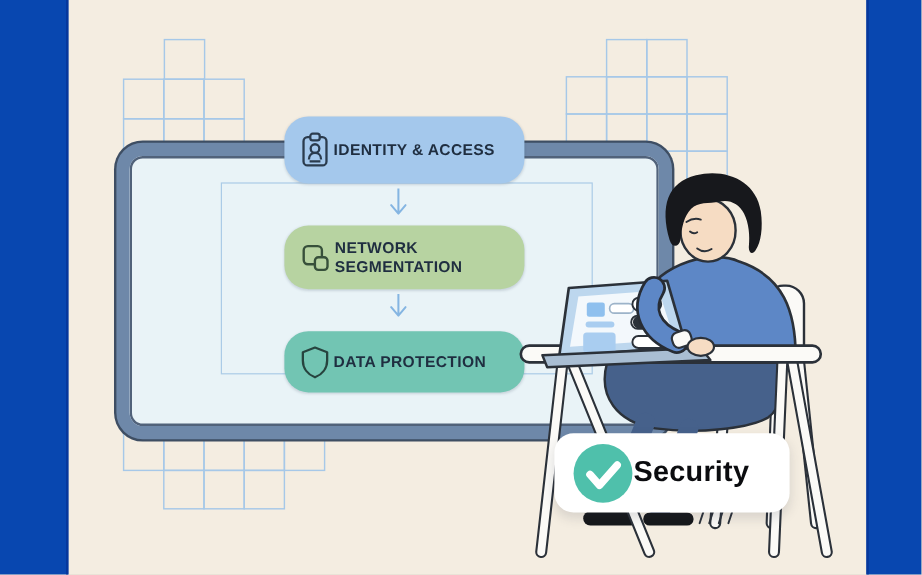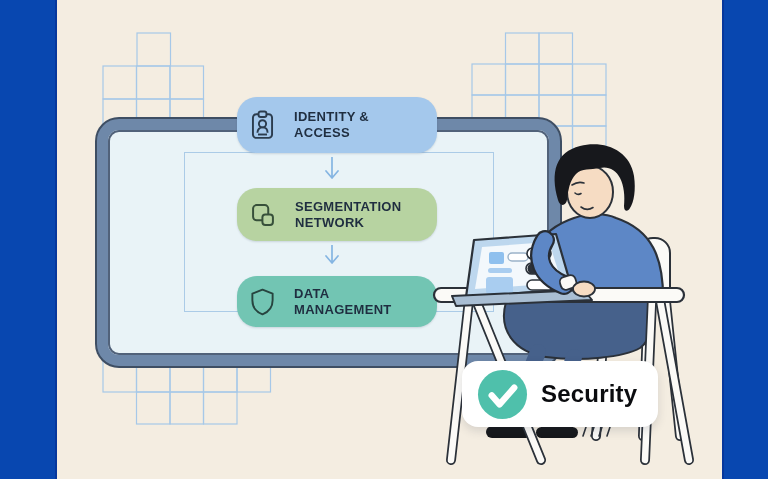--- a/index.html
+++ b/index.html
@@ -12,34 +12,34 @@
   
   .grid-svg{position:absolute;left:0;top:0;z-index:1;}
   
   .board{position:absolute;left:97px;top:119px;width:463px;height:247px;box-sizing:border-box;
          background:#e9f3f7;border:11px solid #6e88a9;border-radius:22px;
          box-shadow:0 0 0 2px #3e4e63, inset 0 0 0 2px #51627a;z-index:2;}
   .inner-rect{position:absolute;left:184px;top:152px;width:308px;height:158px;
          border:1.5px solid #abcbe7;z-index:3;}
   
   .flow-box{position:absolute;left:237px;width:200px;border-radius:20px;z-index:4;
-         display:flex;align-items:center;gap:18px;padding:0 12px;box-sizing:border-box;
+         display:flex;align-items:center;gap:2px;padding:0 12px;box-sizing:border-box;
          box-shadow:0 1px 2px rgba(60,80,100,.18);}
   .flow-box .labels{font-size:13px;font-weight:700;line-height:1.22;color:#1f2e40;
          letter-spacing:.3px;}
   .flow-box svg{flex:0 0 auto;}
   .box-1{top:97px;height:56px;}
   .box-2{top:188px;height:53px;}
   .box-3{top:276px;height:51px;}
   .arrow{position:absolute;z-index:4;}
   
   .scene{position:absolute;left:415px;top:135px;z-index:5;}
   
   .badge{position:absolute;left:462px;top:361px;width:196px;height:66px;background:#ffffff;
-         border-radius:16px;z-index:6;display:flex;align-items:center;gap:13px;
+         border-radius:16px;z-index:6;display:flex;align-items:center;
          padding-left:15px;box-sizing:border-box;
          box-shadow:0 4px 10px rgba(50,55,75,.15);}
   .badge-text{font-size:24px;font-weight:700;color:#0b0c0f;line-height:1.07;
          letter-spacing:.2px;}
 </style>
 </head>
 <body>
 
 <div class="stage">
 
@@ -107,35 +107,35 @@
   </svg>
 
   <div class="flow-box box-2" style="background: rgb(183, 211, 161);">
     <svg width="28" height="28" viewBox="0 0 24 24">
       <g fill="none" stroke="#37503a" stroke-width="1.7" stroke-linejoin="round">
         <rect x="3.5" y="3.5" width="13" height="13" rx="3"></rect>
         <rect x="11.5" y="11.5" width="9" height="9" rx="2.5" fill="#b7d3a1"></rect>
       </g>
     </svg>
     <div class="labels">
+      <div>NETWORK</div>
       <div>SEGMENTATION</div>
-      <div>NETWORK</div>
     </div>
   </div>
 
   <svg class="arrow" style="left:325px;top:245px;" width="14" height="26">
     <path d="M7,0 V17 M1,11 L7,18 L13,11" fill="none" stroke="#85b5e2" stroke-width="1.7" stroke-linecap="round" stroke-linejoin="round"></path>
   </svg>
 
   <div class="flow-box box-3" style="background: rgb(114, 197, 179);">
     <svg width="27" height="30" viewBox="0 0 24 26">
       <path d="M12,2 L21,5.5 V11.5 C21,17.5 17.2,22 12,24 C6.8,22 3,17.5 3,11.5 V5.5 Z" fill="none" stroke="#27443f" stroke-width="1.7" stroke-linejoin="round"></path>
     </svg>
     <div class="labels">
-      <div>DATA MANAGEMENT</div>
+      <div>DATA PROTECTION</div>
       <div></div>
     </div>
   </div>
 
   <svg class="scene" width="312" height="340" viewBox="415 135 312 340">
 
     <g>
       <rect x="638" y="238" width="32" height="68" rx="15" fill="#fbfaf7" stroke="#2b3139" stroke-width="2"></rect>
       <rect x="592" y="300" width="58" height="42" rx="16" fill="#f7f6f2" stroke="#2b3139" stroke-width="2"></rect>
       <g stroke="#2b3139" stroke-width="10" stroke-linecap="round">

